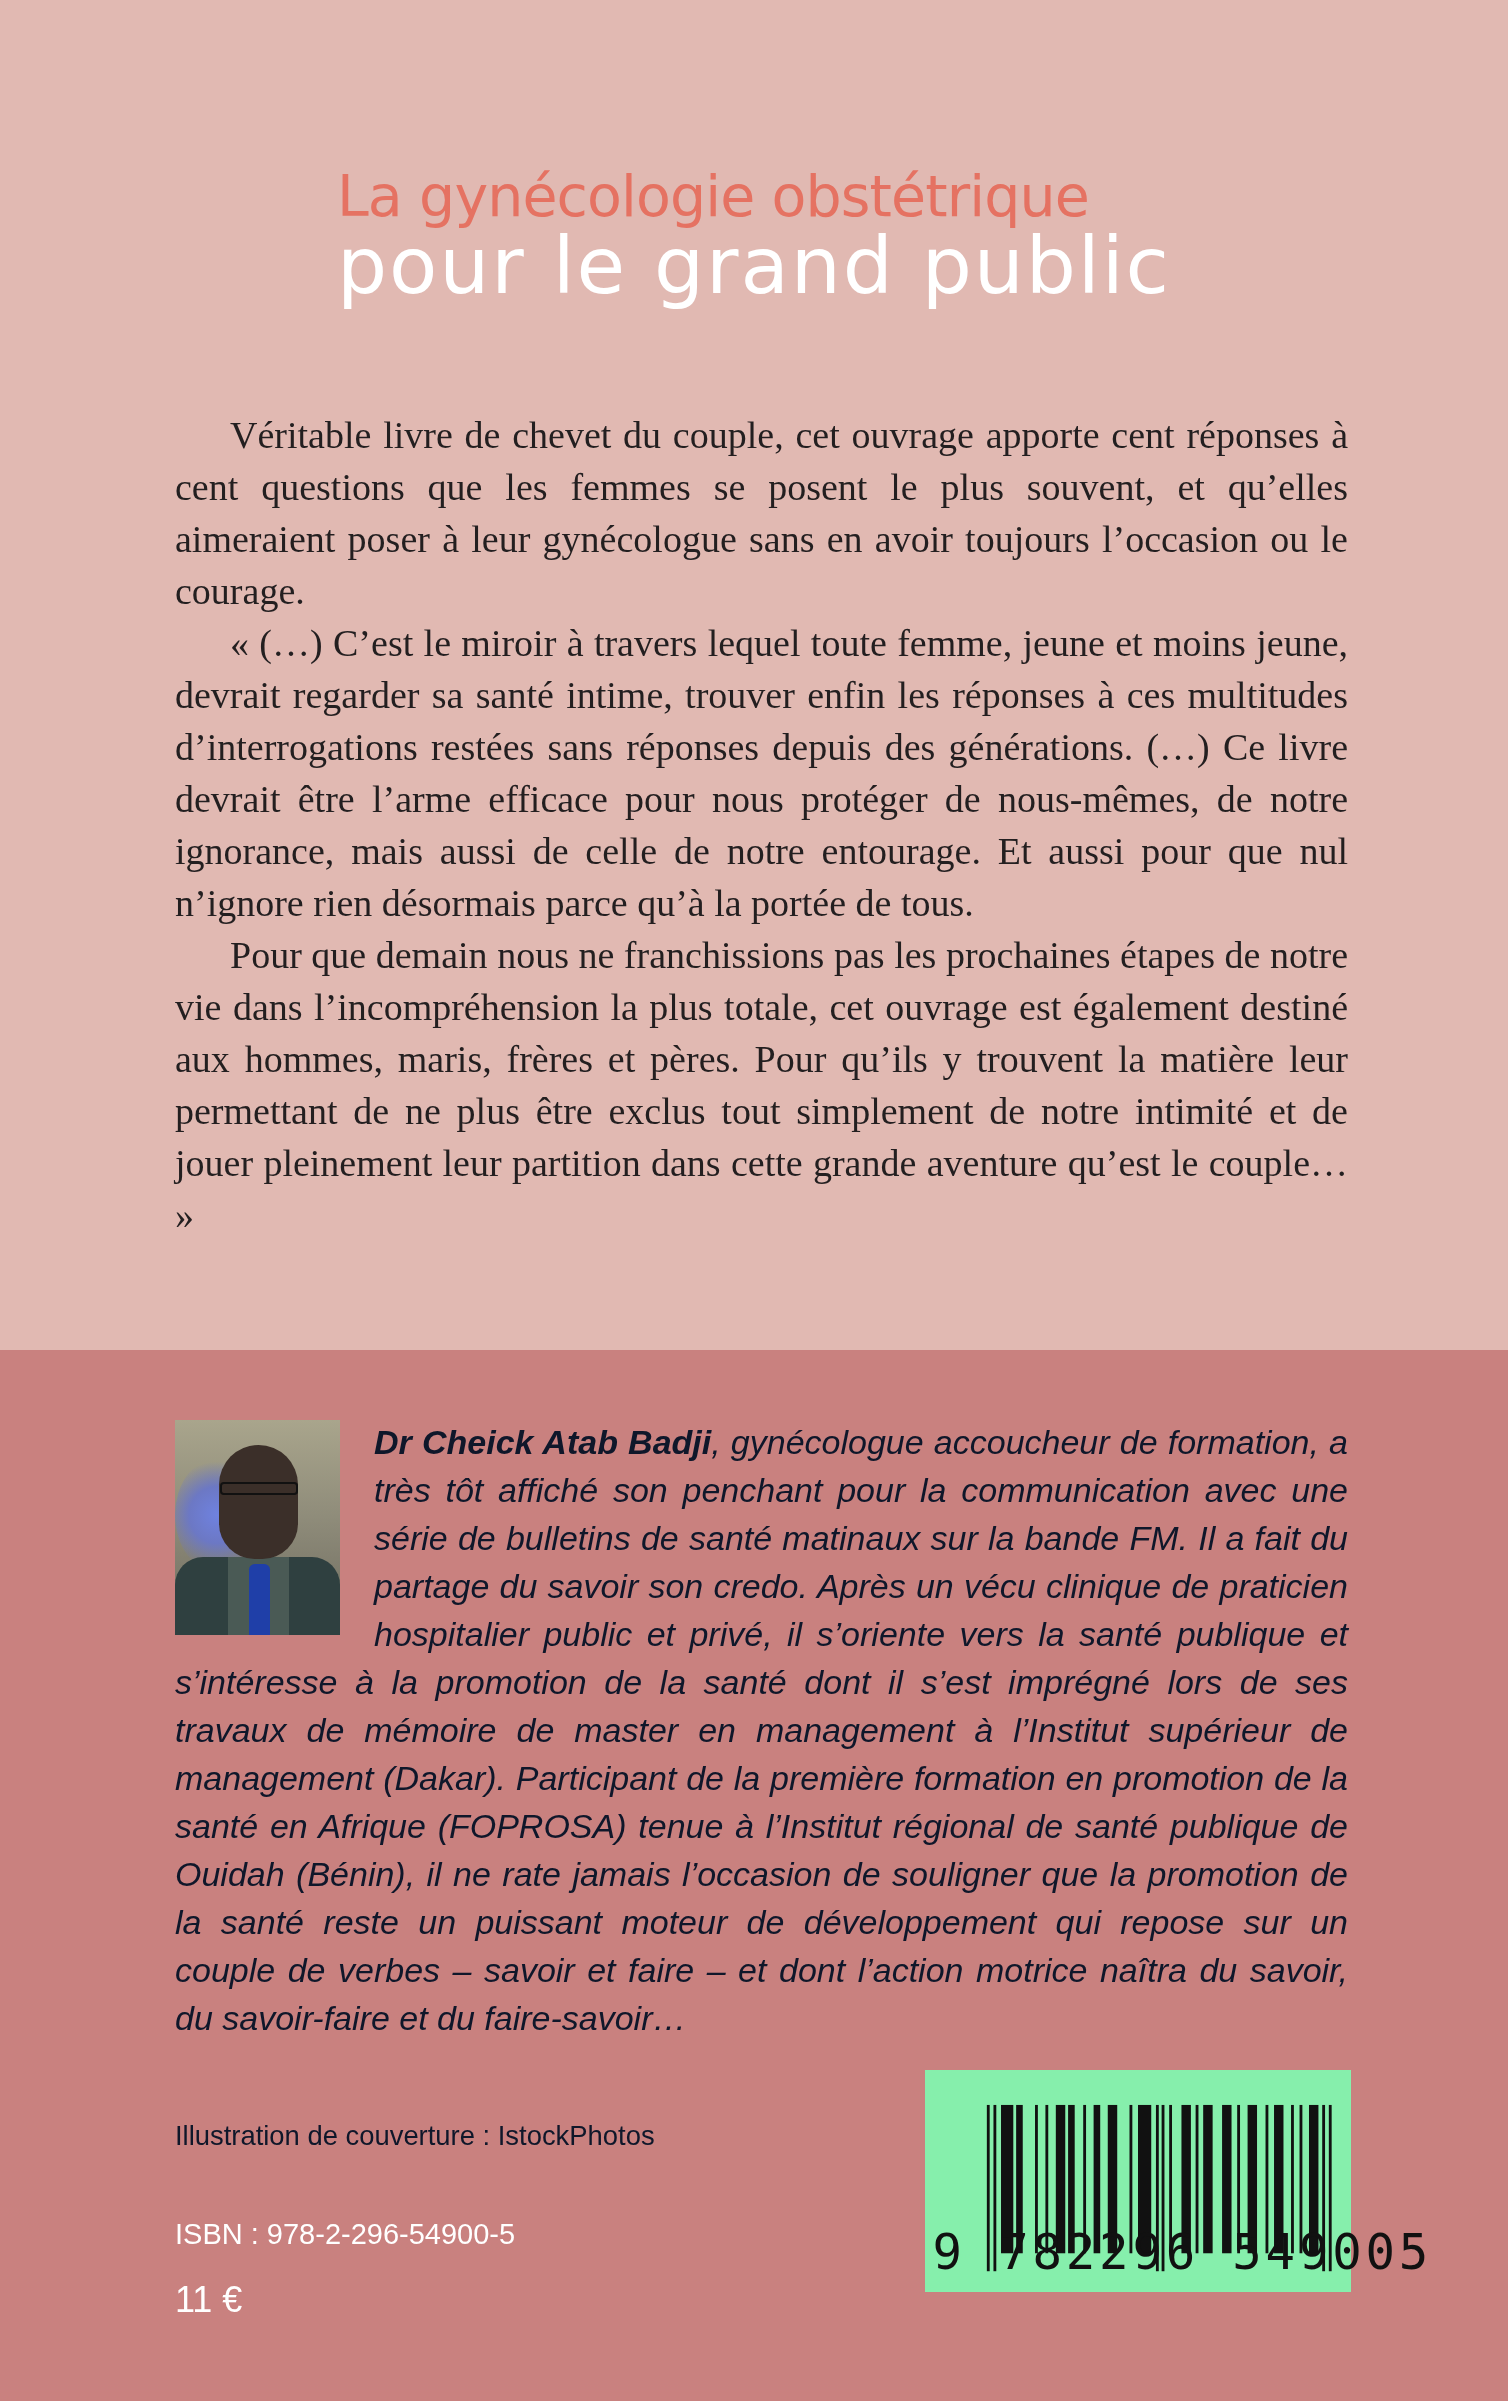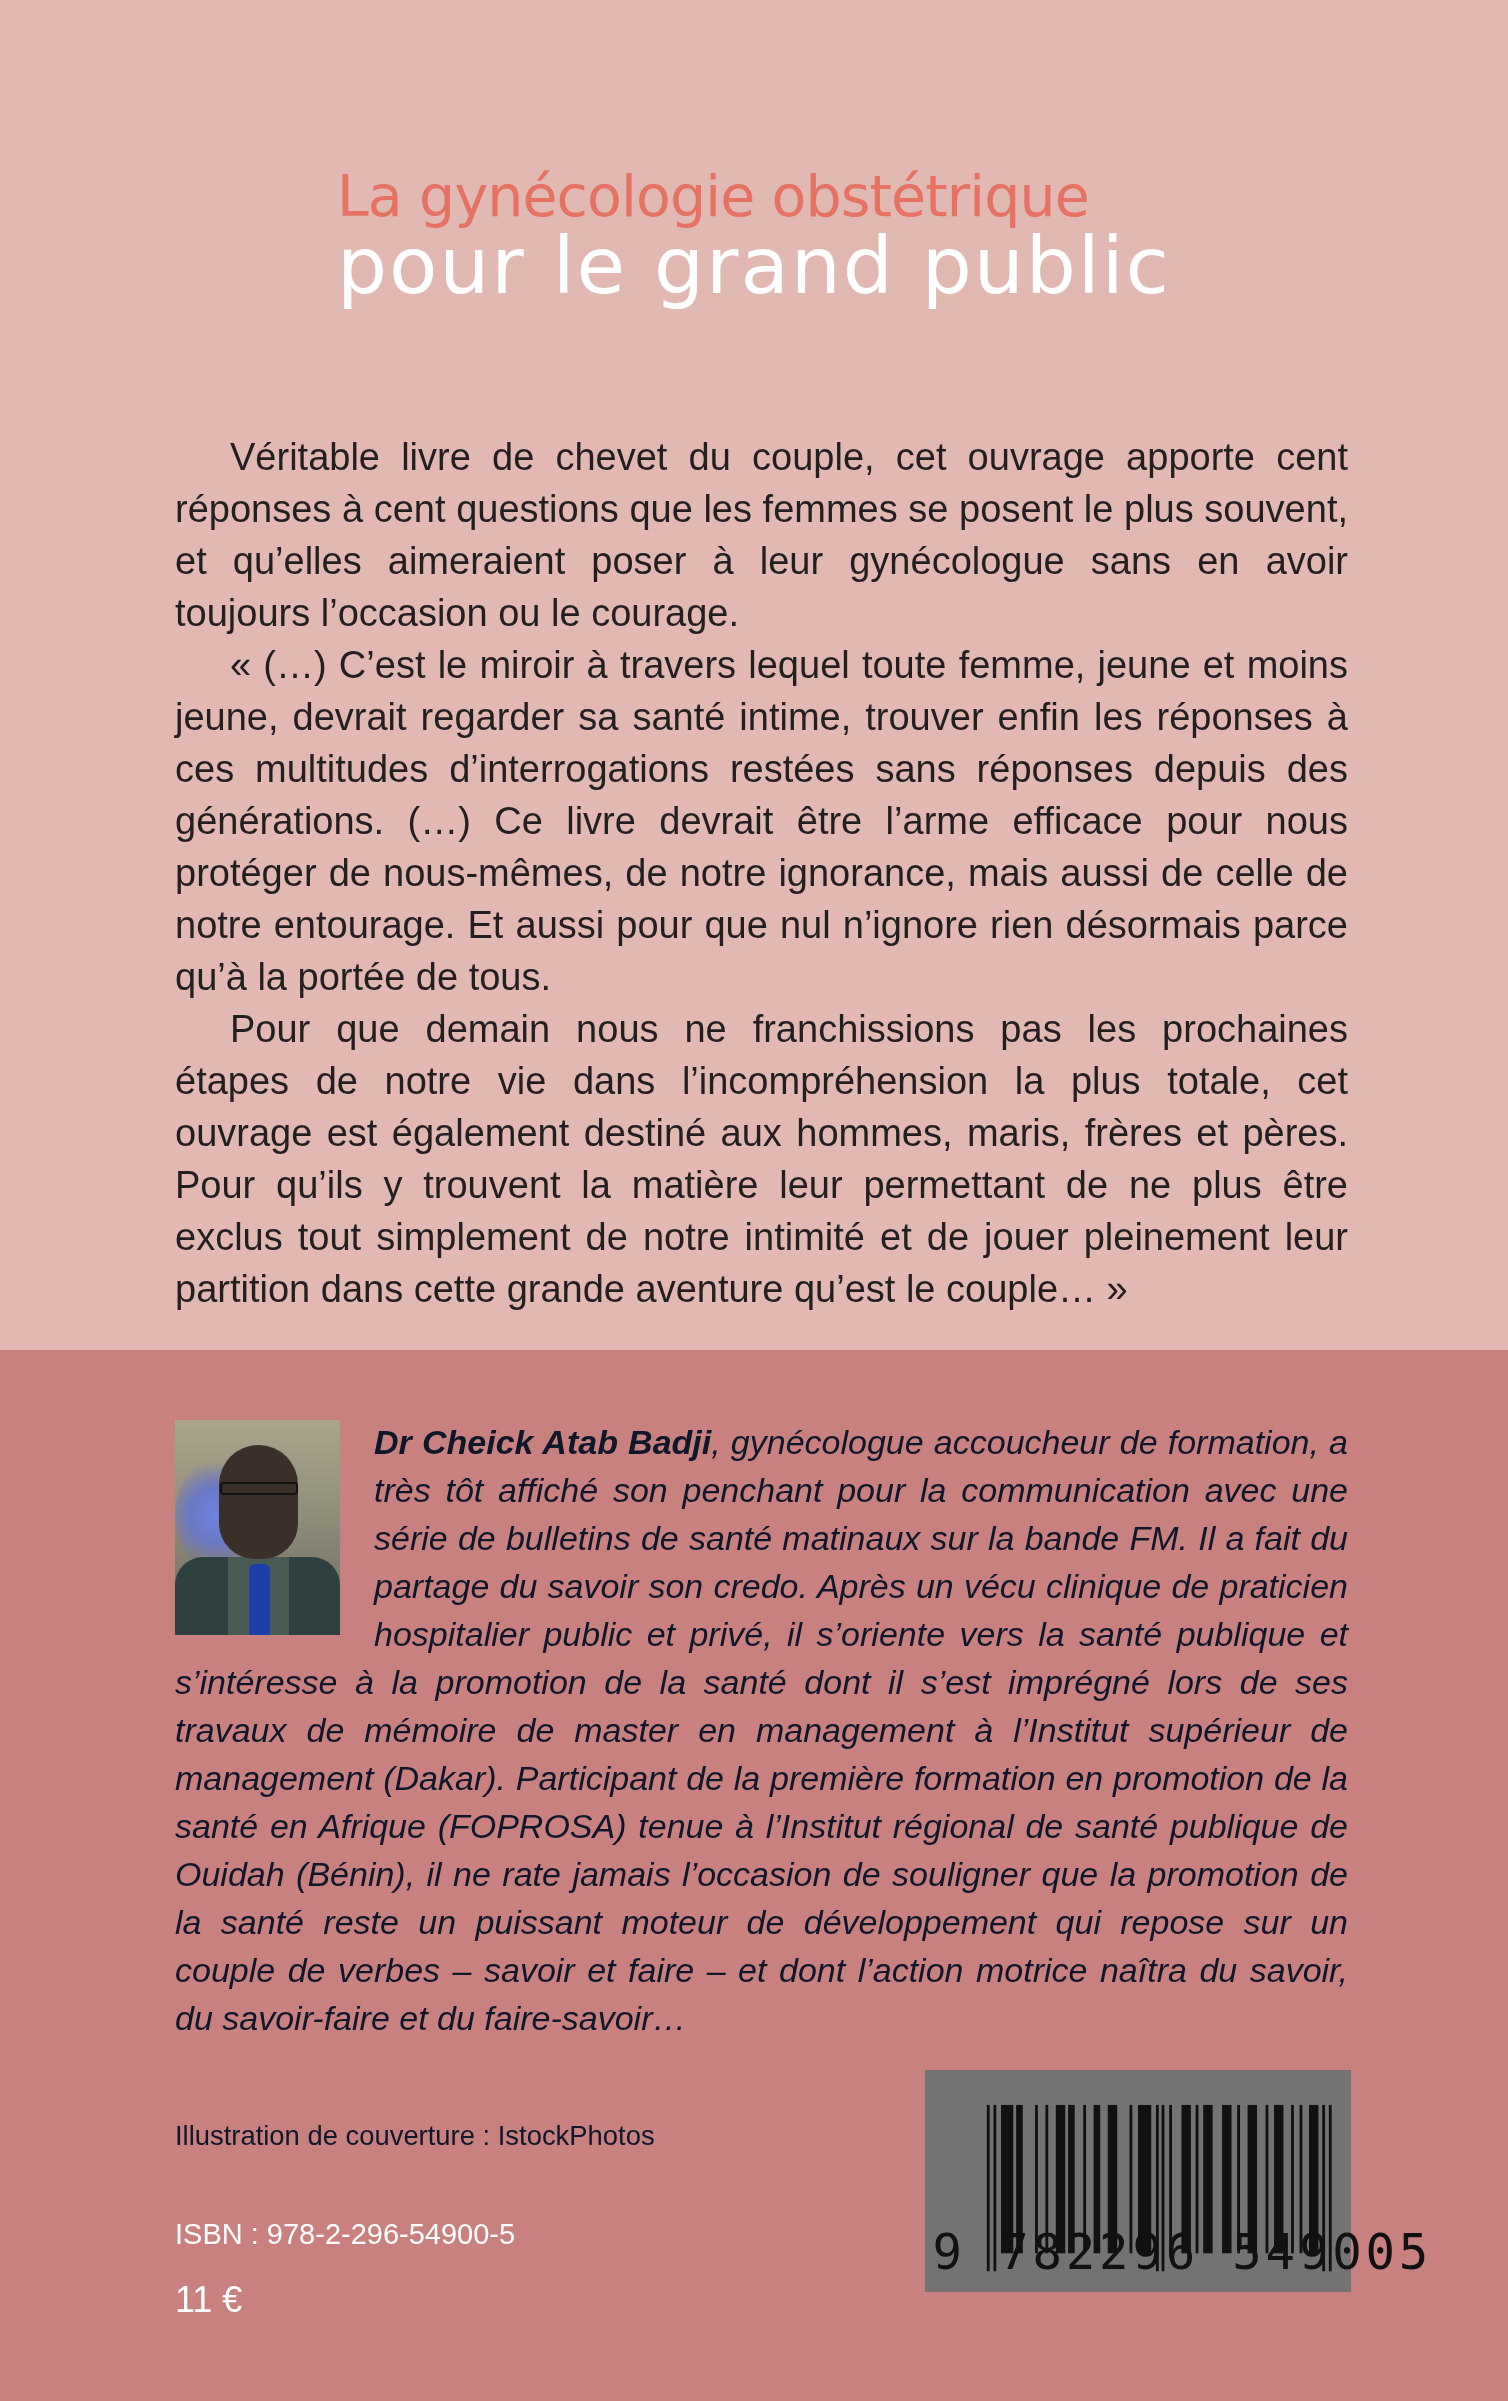--- a/index.html
+++ b/index.html
@@ -1,36 +1,36 @@
 <!DOCTYPE html>
 <html style="font-size:15px"><head>
 <meta charset="utf-8">
 <style>
   html, body { margin: 0; padding: 0; }
   body { width: 1508px; height: 2402px; position: relative; overflow: hidden; background: #C9817F; font-family: "Liberation Sans", sans-serif; }
   .top { position: absolute; left: 0; top: 0; width: 1508px; height: 1350px; background: #E1B9B2; }
   .bottom { position: absolute; left: 0; top: 1350px; width: 1508px; height: 1052px; background: #C9817F; }
   .title1 { position: absolute; left: 337px; top: 163px; width: 852px; font-family: "DejaVu Sans", sans-serif; font-weight: normal; font-size: 57px; color: #E57262; letter-spacing: -0.9px; white-space: nowrap; }
   .title2 { position: absolute; left: 337px; top: 220px; width: 852px; font-family: "DejaVu Sans", sans-serif; font-weight: normal; font-size: 79px; color: #FFFFFF; letter-spacing: 1.9px; white-space: nowrap; }
-  .blurb { position: absolute; left: 175px; top: 409px; width: 1173px; font-family: Liberation Sans, sans-serif; font-size: 38px; line-height: 52px; color: #231F20; text-align: justify; margin-top: 22px; }
+  .blurb { position: absolute; left: 175px; top: 409px; width: 1173px; font-family: Liberation Serif, serif; font-size: 38px; line-height: 52px; color: #231F20; text-align: justify; }
   .blurb p { margin: 0; text-indent: 55px; }
   .photo { position: absolute; left: 175px; top: 1420px; width: 165px; height: 215px; overflow: hidden; background: linear-gradient(180deg, #a9a58c 0%, #8f8c7a 45%, #6d6a5e 100%); }
   .photo .glow { position: absolute; left: 0; top: 38px; width: 85px; height: 114px; border-radius: 50%; background: radial-gradient(circle, #6f82e0 0%, #6c78c4 40%, rgba(120,120,180,0) 75%); }
   .photo .head { position: absolute; left: 44px; top: 24.6px; width: 79px; height: 114px; border-radius: 40px 40px 36px 36px; background: #3b2f29; }
   .photo .glasses { position: absolute; left: 45px; top: 62px; width: 78px; height: 13.2px; border: 2.8px solid #111; border-radius: 3.8px; box-sizing: border-box; }
   .photo .suit { position: absolute; left: 0; top: 137px; width: 165px; height: 85px; background: #2f4040; border-radius: 28px 28px 0 0; }
   .photo .shirt { position: absolute; left: 53px; top: 137px; width: 61px; height: 85px; background: #4a5a55; }
   .photo .tie { position: absolute; left: 74px; top: 144px; width: 21px; height: 76px; background: #1f3fa8; border-radius: 5.7px 5.7px 1.9px 1.9px; }
   .bio { position: absolute; left: 175px; top: 1418px; width: 1173px; font-family: "Liberation Sans Narrow", "Liberation Sans", sans-serif; font-style: italic; font-size: 34px; line-height: 48px; color: #0f172a; text-align: justify; }
   .bio .float { float: left; width: 199px; height: 237px; }
   .bio .name { font-weight: bold; }
   .credit { position: absolute; left: 175px; top: 2120px; font-size: 27.4px; color: #0f172a; white-space: nowrap; }
   .isbn { position: absolute; left: 175px; top: 2218px; font-size: 29px; color: #FFFFFF; white-space: nowrap; }
   .price { position: absolute; left: 175px; top: 2279px; font-size: 36px; color: #FFFFFF; white-space: nowrap; }
-  .barcode { position: absolute; left: 925px; top: 2070px; width: 426px; height: 222px; background: #737373; }
+  .barcode { position: absolute; left: 925px; top: 2070px; width: 426px; height: 222px; background: #86efac; }
   .barcode svg { position: absolute; left: 0; top: 0; }
   .barcode .digits { position: absolute; left: 7.6px; top: 154px; width: 416px; font-family: "DejaVu Sans Mono", monospace; font-size: 49px; color: #111; letter-spacing: 3.8px; white-space: nowrap; }
 </style>
 </head>
 <body>
 
 <div class="top"></div>
 <div class="bottom"></div>
 
 <div class="title1">La gynécologie obstétrique</div>

